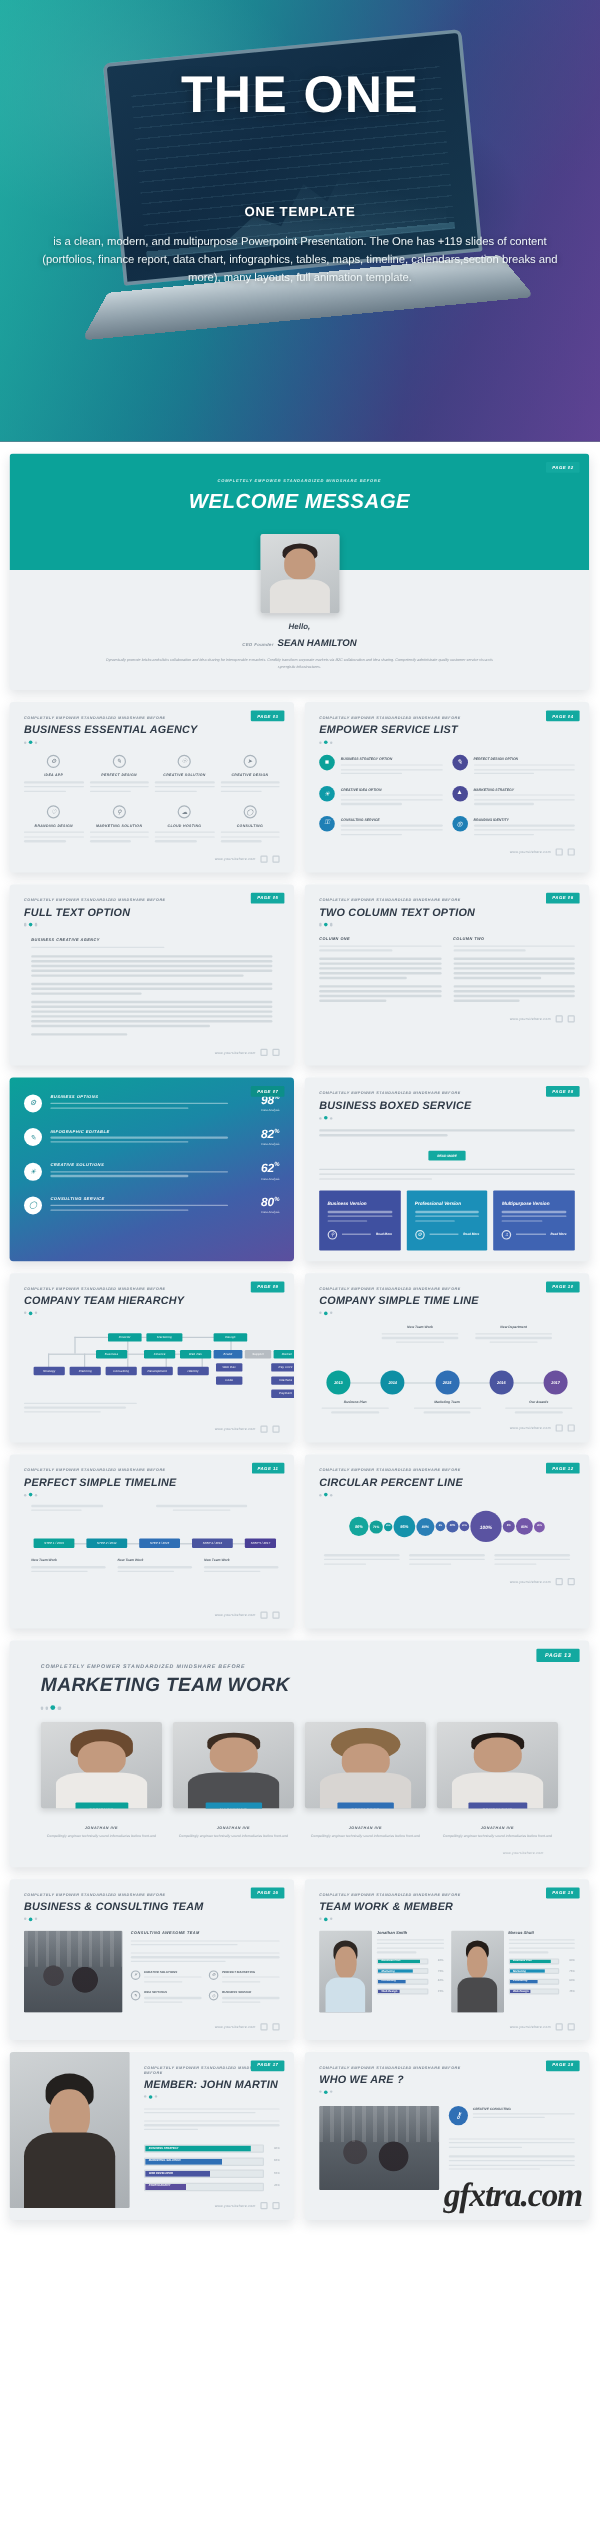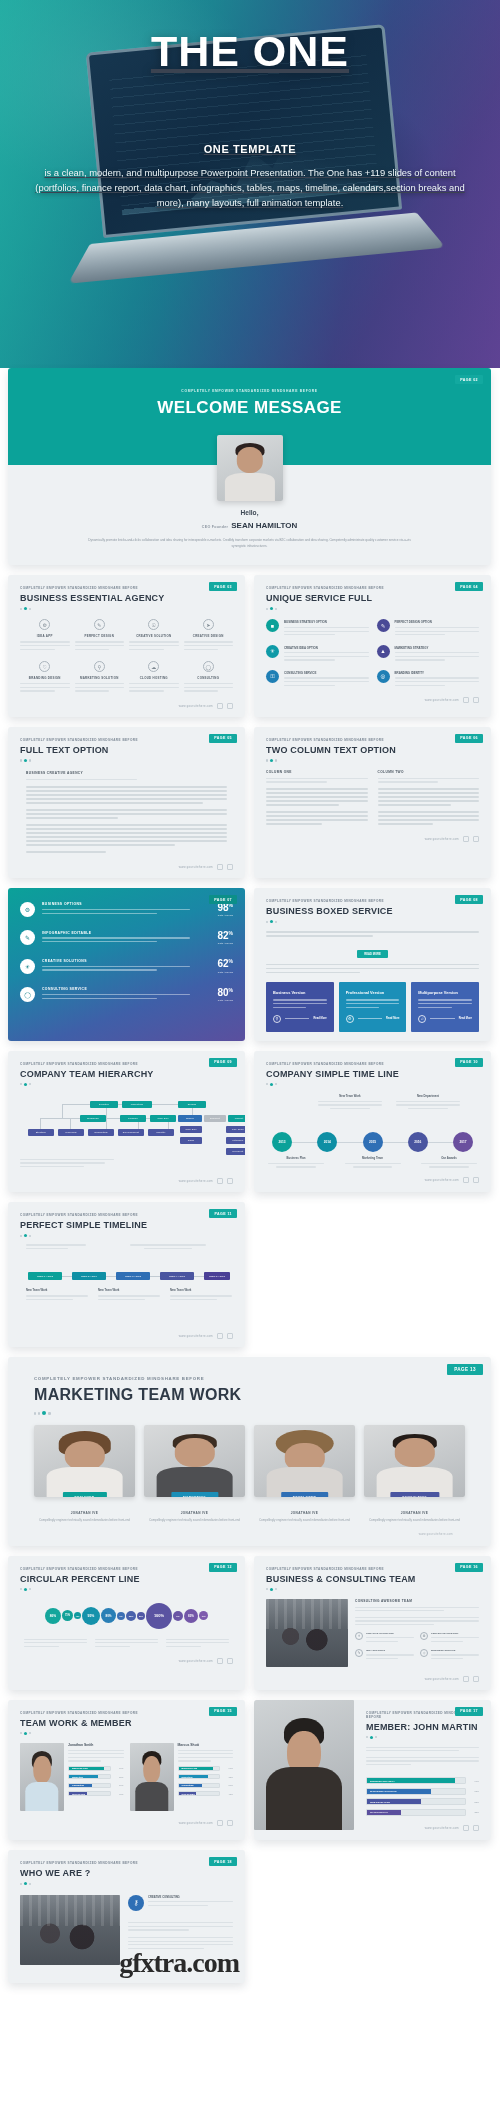--- a/index.html
+++ b/index.html
@@ -51,21 +51,21 @@
     background:
       linear-gradient(to top right, rgba(150,220,235,.16), rgba(150,220,235,0) 60%);
     clip-path: polygon(0 92%, 12% 70%, 24% 84%, 36% 40%, 46% 62%, 58% 16%, 70% 56%, 82% 34%, 100% 72%, 100% 100%, 0 100%);
   }
   .laptop .base {
     position:absolute; left:-26px; right:-26px; bottom:0; height:44px;
     background:linear-gradient(180deg,#c8d4da 0%, #96a6b0 55%, #6d7e8a 100%);
     border-radius:3px 3px 7px 7px;
     transform:perspective(160px) rotateX(32deg);
   }
-  .hero-inner { position:relative; z-index:3; text-align:center; padding-top:30px;text-decoration:underline; }
+  .hero-inner { position:relative; z-index:3; text-align:center; padding-top:58px; }
   .hero-title {
     font-size:43px; font-weight:bold; color:#fff; letter-spacing:1px; line-height:1;
     text-shadow:0 2px 10px rgba(0,0,0,.35);
   }
   .hero-sub {
     margin-top:14px; font-size:10.5px; font-weight:bold; color:#fff;
     letter-spacing:1.4px; word-spacing:4px;
     text-shadow:0 1px 5px rgba(0,0,0,.4);
   }
   .hero-kicker {
@@ -77,21 +77,21 @@
     text-shadow:0 1px 4px rgba(0,0,0,.5);
   }
   .hero-btn {
     display:inline-block; margin-top:24px; padding:9px 26px;
     border:2px solid rgba(255,255,255,.95); color:#fff;
     font-size:9px; font-weight:bold; letter-spacing:1.6px;
     background:transparent; cursor:pointer;
   }
 
   
-  .sheet { background:#ffffff; padding:0 0 0; }
+  .sheet { background:#ffffff; padding:10px 0 0;font-style:italic; }
   .grid {
     display:flex; flex-wrap:wrap; gap:10px 9px;
     padding:0 8px 10px;
   }
   .card {
     position:relative; background:#eef1f3;
     border-radius:3px;
     box-shadow:0 4px 9px rgba(40,55,70,.13);
     overflow:hidden;
   }
@@ -386,21 +386,21 @@
           <span>www.yoursitehere.com</span>
           <span class="pg"></span>
           <span class="pg"></span>
         </div>
     </div>
 
     <div class="card half">
       <div class="badge">PAGE 04</div>
       <div class="pad">
         <div class="eyebrow">COMPLETELY EMPOWER STANDARDIZED MINDSHARE BEFORE</div>
-        <div class="s-title">UNIQUE SERVICE FULL</div>
+        <div class="s-title">EMPOWER SERVICE LIST</div>
         <div class="dots">
             <i></i>
             <i class="on"></i>
             <i></i>
           </div>
         <div class="srv-grid">
           <div class="srv">
               <div class="srv-ic" style="background:#0ba199">■</div>
               <div class="srv-txt">
                 <div class="srv-h">BUSINESS STRATEGY OPTION</div>
@@ -819,85 +819,20 @@
             </div>
         </div>
       </div>
       <div class="slide-foot">
           <span>www.yoursitehere.com</span>
           <span class="pg"></span>
           <span class="pg"></span>
         </div>
     </div>
 
-    <div class="card full">
-      <div class="badge wide">PAGE 13</div>
-      <div style="padding:19px 26px 10px">
-        <div class="eyebrow" style="font-size:4.4px;letter-spacing:.7px">COMPLETELY EMPOWER STANDARDIZED MINDSHARE BEFORE</div>
-        <div style="font-size:16px;font-weight:bold;color:#2f3a47;margin-top:5px;letter-spacing:.3px">MARKETING TEAM WORK</div>
-        <div class="dots" style="margin-top:7px">
-            <i></i>
-            <i></i>
-            <i class="on" style="width:4px;height:4px"></i>
-            <i></i>
-          </div>
-        <div class="team-grid">
-          <div class="tm">
-            <div class="tm-photo">
-              <div class="face">
-                  <div class="hair" style="background:#6b4a30;width:52%;height:34%;top:8%"></div>
-                  <div class="head" style="top:22%"></div>
-                  <div class="body" style="background:#eceae7"></div>
-                </div>
-              <div class="tm-tag" style="background:#0ba199">DESIGNER</div>
-            </div>
-            <div class="tm-name">JONATHAN IVE</div>
-            <div class="tm-desc">Compellingly engineer technically sound infomediaries before front-end</div>
-          </div>
-          <div class="tm">
-            <div class="tm-photo">
-              <div class="face">
-                  <div class="hair" style="background:#3c2d22"></div>
-                  <div class="head"></div>
-                  <div class="body" style="background:#4e4f52"></div>
-                </div>
-              <div class="tm-tag" style="background:#1b8fb8">MARKETING</div>
-            </div>
-            <div class="tm-name">JONATHAN IVE</div>
-            <div class="tm-desc">Compellingly engineer technically sound infomediaries before front-end</div>
-          </div>
-          <div class="tm">
-            <div class="tm-photo">
-              <div class="face">
-                  <div class="hair" style="background:#8a6a46;width:58%;height:38%;top:6%;border-radius:50%"></div>
-                  <div class="head" style="top:24%"></div>
-                  <div class="body" style="background:#d8d5d2"></div>
-                </div>
-              <div class="tm-tag" style="background:#2f6fb5">DEVELOPER</div>
-            </div>
-            <div class="tm-name">JONATHAN IVE</div>
-            <div class="tm-desc">Compellingly engineer technically sound infomediaries before front-end</div>
-          </div>
-          <div class="tm">
-            <div class="tm-photo">
-              <div class="face">
-                  <div class="hair" style="background:#241c18"></div>
-                  <div class="head"></div>
-                  <div class="body" style="background:#e8e6e3"></div>
-                </div>
-              <div class="tm-tag" style="background:#4a55a0">CONSULTING</div>
-            </div>
-            <div class="tm-name">JONATHAN IVE</div>
-            <div class="tm-desc">Compellingly engineer technically sound infomediaries before front-end</div>
-          </div>
-        </div>
-        <div class="site-note">www.yoursitehere.com</div>
-      </div>
-    </div>
-
     <div class="card half">
       <div class="badge">PAGE 12</div>
       <div class="pad">
         <div class="eyebrow">COMPLETELY EMPOWER STANDARDIZED MINDSHARE BEFORE</div>
         <div class="s-title">CIRCULAR PERCENT LINE</div>
         <div class="dots">
             <i></i>
             <i class="on"></i>
             <i></i>
           </div>
@@ -931,20 +866,85 @@
               <div class="line sm"></div>
               <div class="line sm" style="width:56%"></div>
             </div>
         </div>
       </div>
       <div class="slide-foot">
           <span>www.yoursitehere.com</span>
           <span class="pg"></span>
           <span class="pg"></span>
         </div>
+    </div>
+
+    <div class="card full">
+      <div class="badge wide">PAGE 13</div>
+      <div style="padding:19px 26px 10px">
+        <div class="eyebrow" style="font-size:4.4px;letter-spacing:.7px">COMPLETELY EMPOWER STANDARDIZED MINDSHARE BEFORE</div>
+        <div style="font-size:16px;font-weight:bold;color:#2f3a47;margin-top:5px;letter-spacing:.3px">MARKETING TEAM WORK</div>
+        <div class="dots" style="margin-top:7px">
+            <i></i>
+            <i></i>
+            <i class="on" style="width:4px;height:4px"></i>
+            <i></i>
+          </div>
+        <div class="team-grid">
+          <div class="tm">
+            <div class="tm-photo">
+              <div class="face">
+                  <div class="hair" style="background:#6b4a30;width:52%;height:34%;top:8%"></div>
+                  <div class="head" style="top:22%"></div>
+                  <div class="body" style="background:#eceae7"></div>
+                </div>
+              <div class="tm-tag" style="background:#0ba199">DESIGNER</div>
+            </div>
+            <div class="tm-name">JONATHAN IVE</div>
+            <div class="tm-desc">Compellingly engineer technically sound infomediaries before front-end</div>
+          </div>
+          <div class="tm">
+            <div class="tm-photo">
+              <div class="face">
+                  <div class="hair" style="background:#3c2d22"></div>
+                  <div class="head"></div>
+                  <div class="body" style="background:#4e4f52"></div>
+                </div>
+              <div class="tm-tag" style="background:#1b8fb8">MARKETING</div>
+            </div>
+            <div class="tm-name">JONATHAN IVE</div>
+            <div class="tm-desc">Compellingly engineer technically sound infomediaries before front-end</div>
+          </div>
+          <div class="tm">
+            <div class="tm-photo">
+              <div class="face">
+                  <div class="hair" style="background:#8a6a46;width:58%;height:38%;top:6%;border-radius:50%"></div>
+                  <div class="head" style="top:24%"></div>
+                  <div class="body" style="background:#d8d5d2"></div>
+                </div>
+              <div class="tm-tag" style="background:#2f6fb5">DEVELOPER</div>
+            </div>
+            <div class="tm-name">JONATHAN IVE</div>
+            <div class="tm-desc">Compellingly engineer technically sound infomediaries before front-end</div>
+          </div>
+          <div class="tm">
+            <div class="tm-photo">
+              <div class="face">
+                  <div class="hair" style="background:#241c18"></div>
+                  <div class="head"></div>
+                  <div class="body" style="background:#e8e6e3"></div>
+                </div>
+              <div class="tm-tag" style="background:#4a55a0">CONSULTING</div>
+            </div>
+            <div class="tm-name">JONATHAN IVE</div>
+            <div class="tm-desc">Compellingly engineer technically sound infomediaries before front-end</div>
+          </div>
+        </div>
+        <div class="site-note">www.yoursitehere.com</div>
+      </div>
     </div>
 
     <div class="card half">
       <div class="badge">PAGE 16</div>
       <div class="pad">
         <div class="eyebrow">COMPLETELY EMPOWER STANDARDIZED MINDSHARE BEFORE</div>
         <div class="s-title">BUSINESS &amp; CONSULTING TEAM</div>
         <div class="dots">
             <i></i>
             <i class="on"></i>

